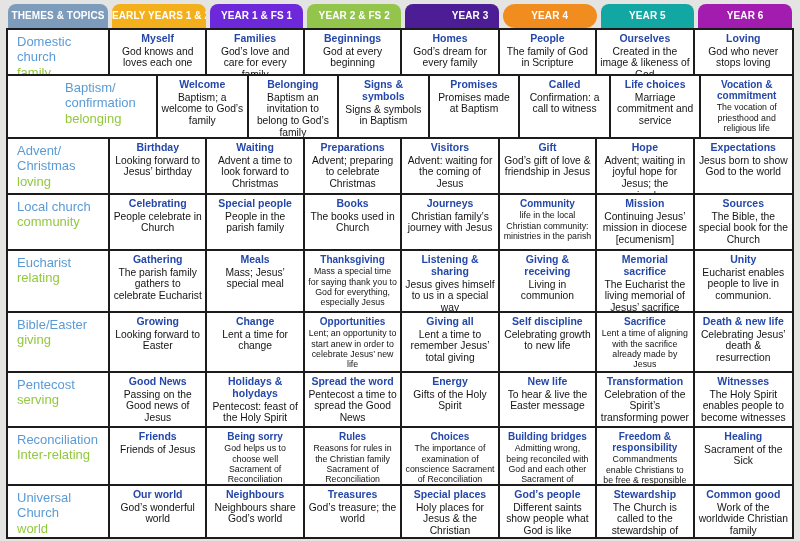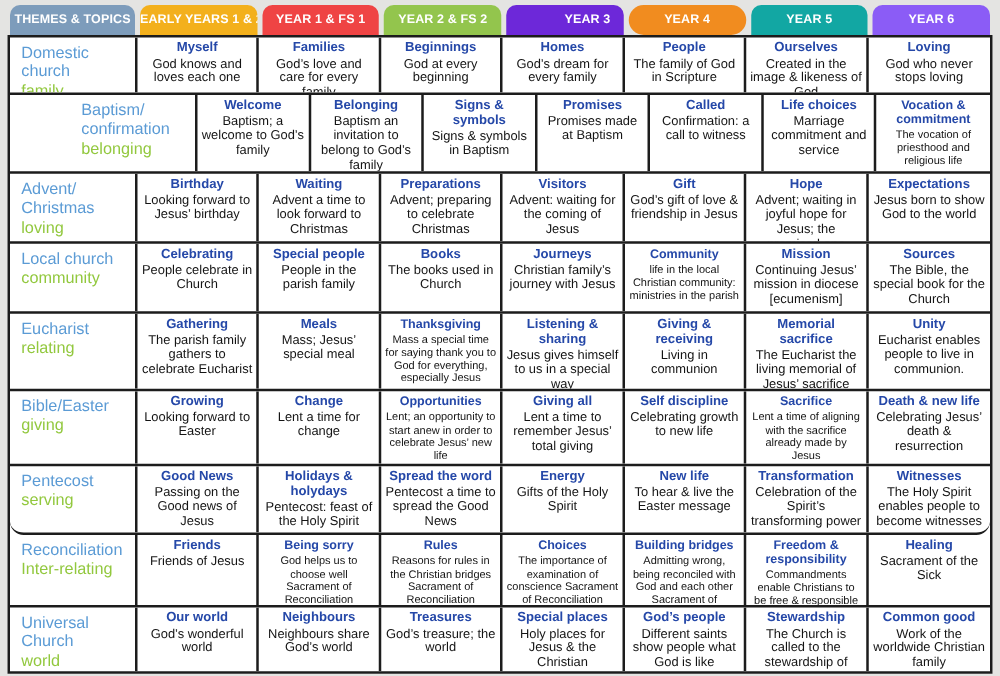--- a/index.html
+++ b/index.html
@@ -44,21 +44,21 @@
     border-bottom:2px solid #1c1c1c;
     overflow:hidden;
   }
   .row:last-child { border-bottom:none; }
   .row:nth-child(1){ height:46px; }
   .row:nth-child(2){ height:63px;padding-left:48px; }
   .row:nth-child(3){ height:56px; }
   .row:nth-child(4){ height:56px; }
   .row:nth-child(5){ height:62px; }
   .row:nth-child(6){ height:60px; }
-  .row:nth-child(7){ height:55px;border-radius:11px; }
+  .row:nth-child(7){ height:55px; }
   .row:nth-child(8){ height:58px; }
   .row:nth-child(9){ height:51px; }
   .theme-cell {
     border-right:2px solid #1c1c1c;
     padding:4px 2px 2px 9px;
     font-weight:normal;
     font-size:13px;
     line-height:1.18;
     overflow:hidden;
   }
@@ -86,26 +86,26 @@
   .cell.small .cell-title { font-size:10px; }
   .cell.small .cell-body { font-size:8.8px; line-height:1.18; }
 </style>
 </head>
 <body>
 
 <div class="page">
   <div class="header-grid">
       <div class="tab" style="background: rgb(125, 156, 187);">THEMES &amp; TOPICS</div>
       <div class="tab" style="background: rgb(243, 176, 28);">EARLY YEARS 1 &amp; 2</div>
-      <div class="tab" style="background: #ef4444;">YEAR 1 &amp; FS 1</div>
+      <div class="tab" style="background: #6d28d9;">YEAR 1 &amp; FS 1</div>
       <div class="tab" style="background: rgb(147, 197, 77);">YEAR 2 &amp; FS 2</div>
-      <div class="tab" style="background: #6d28d9; padding-left: 36px;">YEAR 3</div>
+      <div class="tab" style="background: #4c1d95; padding-left: 36px;">YEAR 3</div>
       <div class="tab" style="background: rgb(241, 140, 31); border-radius: 12px;">YEAR 4</div>
       <div class="tab" style="background: rgb(18, 167, 163);">YEAR 5</div>
-      <div class="tab" style="background: #8b5cf6;">YEAR 6</div>
+      <div class="tab" style="background: #a21caf;">YEAR 6</div>
     </div>
   <div class="table">
       <div class="row">
     <div class="theme-cell">
       <span class="theme-blue">Domestic church</span>
       <span class="theme-green">family</span>
     </div>
   <div class="cell">
     <div class="cell-title">Myself</div>
     <div class="cell-body">God knows and loves each one</div>
@@ -349,21 +349,21 @@
   <div class="cell">
     <div class="cell-title">Friends</div>
     <div class="cell-body">Friends of Jesus</div>
   </div>
         <div class="cell small">
     <div class="cell-title">Being sorry</div>
     <div class="cell-body">God helps us to choose well Sacrament of Reconciliation</div>
   </div>
         <div class="cell small">
     <div class="cell-title">Rules</div>
-    <div class="cell-body">Reasons for rules in the Christian bridges Sacrament of Reconciliation</div>
+    <div class="cell-body">Reasons for rules in the Christian family Sacrament of Reconciliation</div>
   </div>
         <div class="cell small">
     <div class="cell-title">Choices</div>
     <div class="cell-body">The importance of examination of conscience Sacrament of Reconciliation</div>
   </div>
         <div class="cell small">
     <div class="cell-title">Building bridges</div>
     <div class="cell-body">Admitting wrong, being reconciled with God and each other Sacrament of Reconciliation</div>
   </div>
         <div class="cell small">

